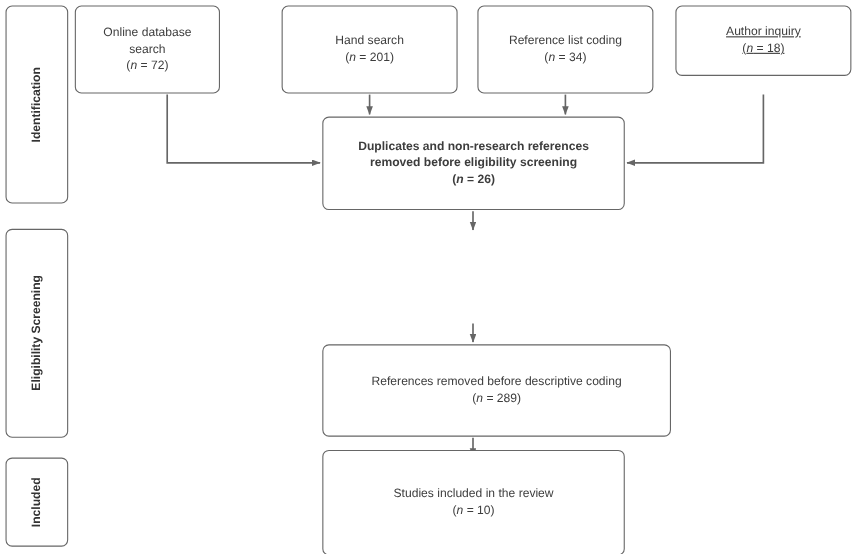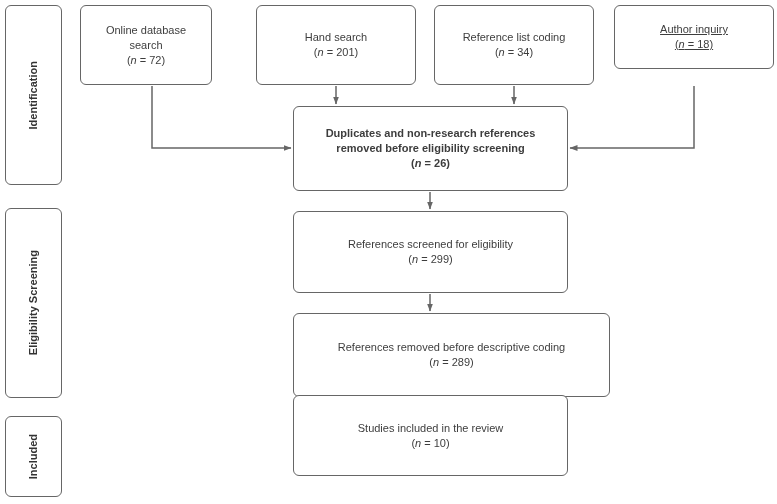--- a/index.html
+++ b/index.html
@@ -36,29 +36,29 @@
     transform: rotate(180deg);
     font-weight: bold;
     white-space: nowrap;
     color: #333333;
   }
   
   .stage-identification { left: 5px;  top: 5px;   width: 57px;  height: 180px; }
   .stage-eligibility    { left: 5px;  top: 208px; width: 57px;  height: 190px; }
   .stage-included       { left: 5px;  top: 416px; width: 57px;  height: 81px; }
   
-  .src-1 { left: 68px;  top: 5px; width: 132px; height: 80px; margin-left: 12px; }
+  .src-1 { left: 68px;  top: 5px; width: 132px; height: 80px; }
   .src-2 { left: 256px; top: 5px; width: 160px; height: 80px; }
   .src-3 { left: 434px; top: 5px; width: 160px; height: 80px; }
   .src-4 { left: 614px; top: 5px; width: 160px; height: 64px; text-decoration: underline; }
   
   .step-1 { left: 293px; top: 106px; width: 275px; height: 85px; font-weight: bold; }
   .step-2 { left: 293px; top: 211px; width: 275px; height: 82px; }
   .step-3 { left: 293px; top: 313px; width: 317px; height: 84px; }
-  .step-4 { left: 293px; top: 395px; width: 275px; height: 81px; }
+  .step-4 { left: 293px; top: 409px; width: 275px; height: 96px; }
 </style>
 </head>
 <body>
 
 <div class="canvas">
 
   <svg class="connector-layer" width="777" height="504" viewBox="0 0 777 504">
     <defs>
       <marker id="arrow" markerWidth="9" markerHeight="8" refX="7.5" refY="3" orient="auto" markerUnits="userSpaceOnUse">
         <path d="M0,0 L8,3 L0,6 Z" fill="#666666"></path>
@@ -107,26 +107,20 @@
       <div>(<i>n</i> = 18)</div>
     </div>
   </div>
 
   <div class="node step-1">
     <div>
       <div>Duplicates and non-research references removed before eligibility screening</div>
       <div>(<i>n</i> = 26)</div>
     </div>
   </div>
-  <div class="node step-2">
-    <div>
-      <div>References screened for eligibility</div>
-      <div>(<i>n</i> = 299)</div>
-    </div>
-  </div>
   <div class="node step-3">
     <div>
       <div>References removed before descriptive coding</div>
       <div>(<i>n</i> = 289)</div>
     </div>
   </div>
   <div class="node step-4">
     <div>
       <div>Studies included in the review</div>
       <div>(<i>n</i> = 10)</div>

